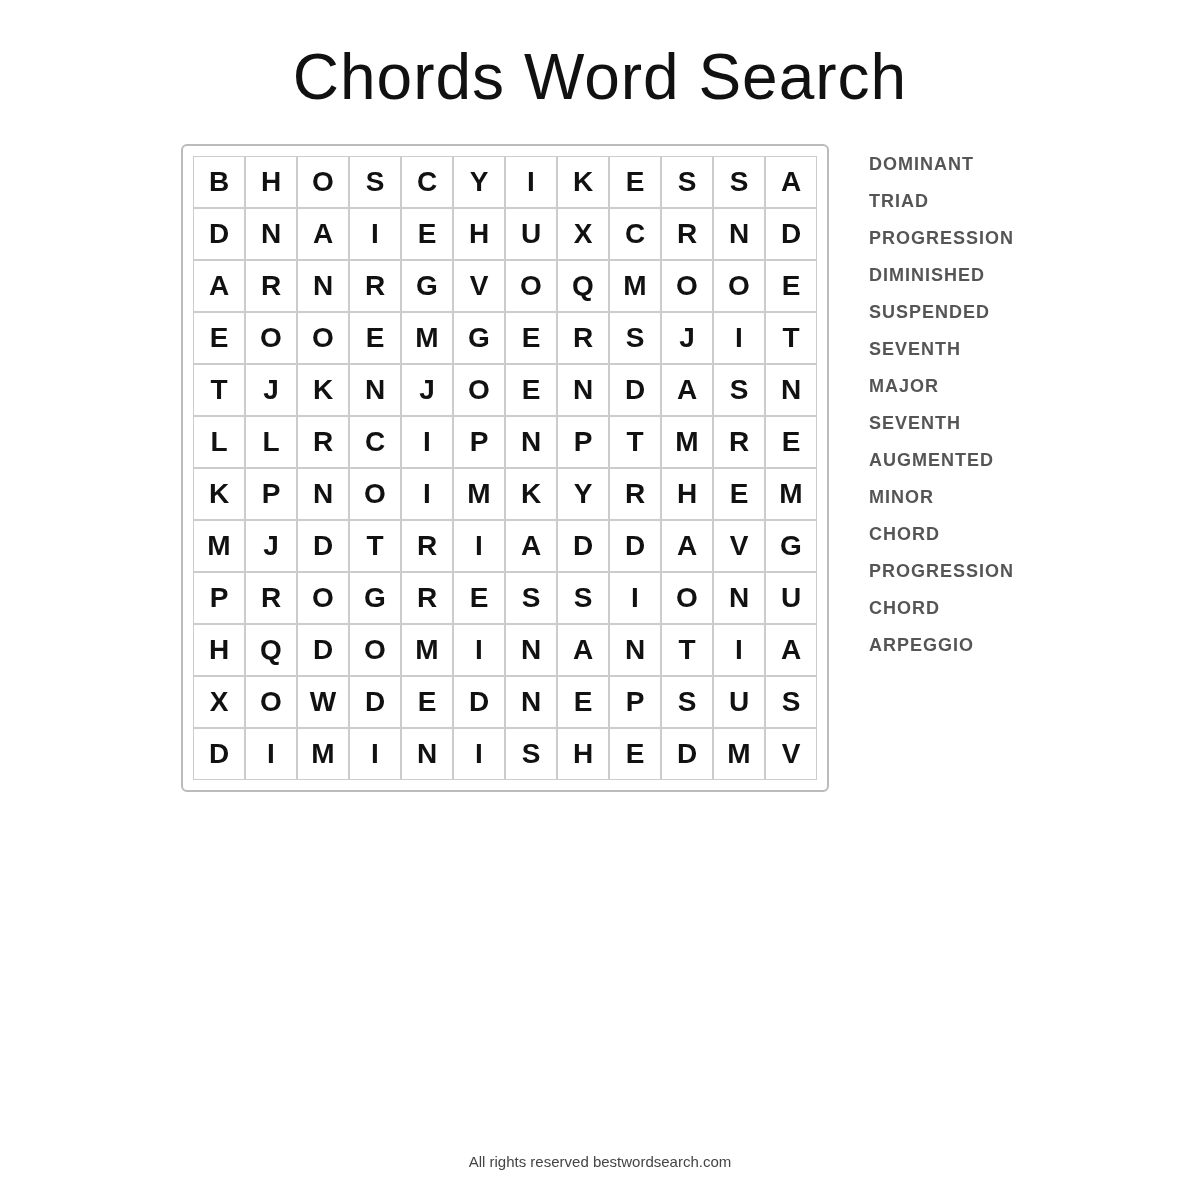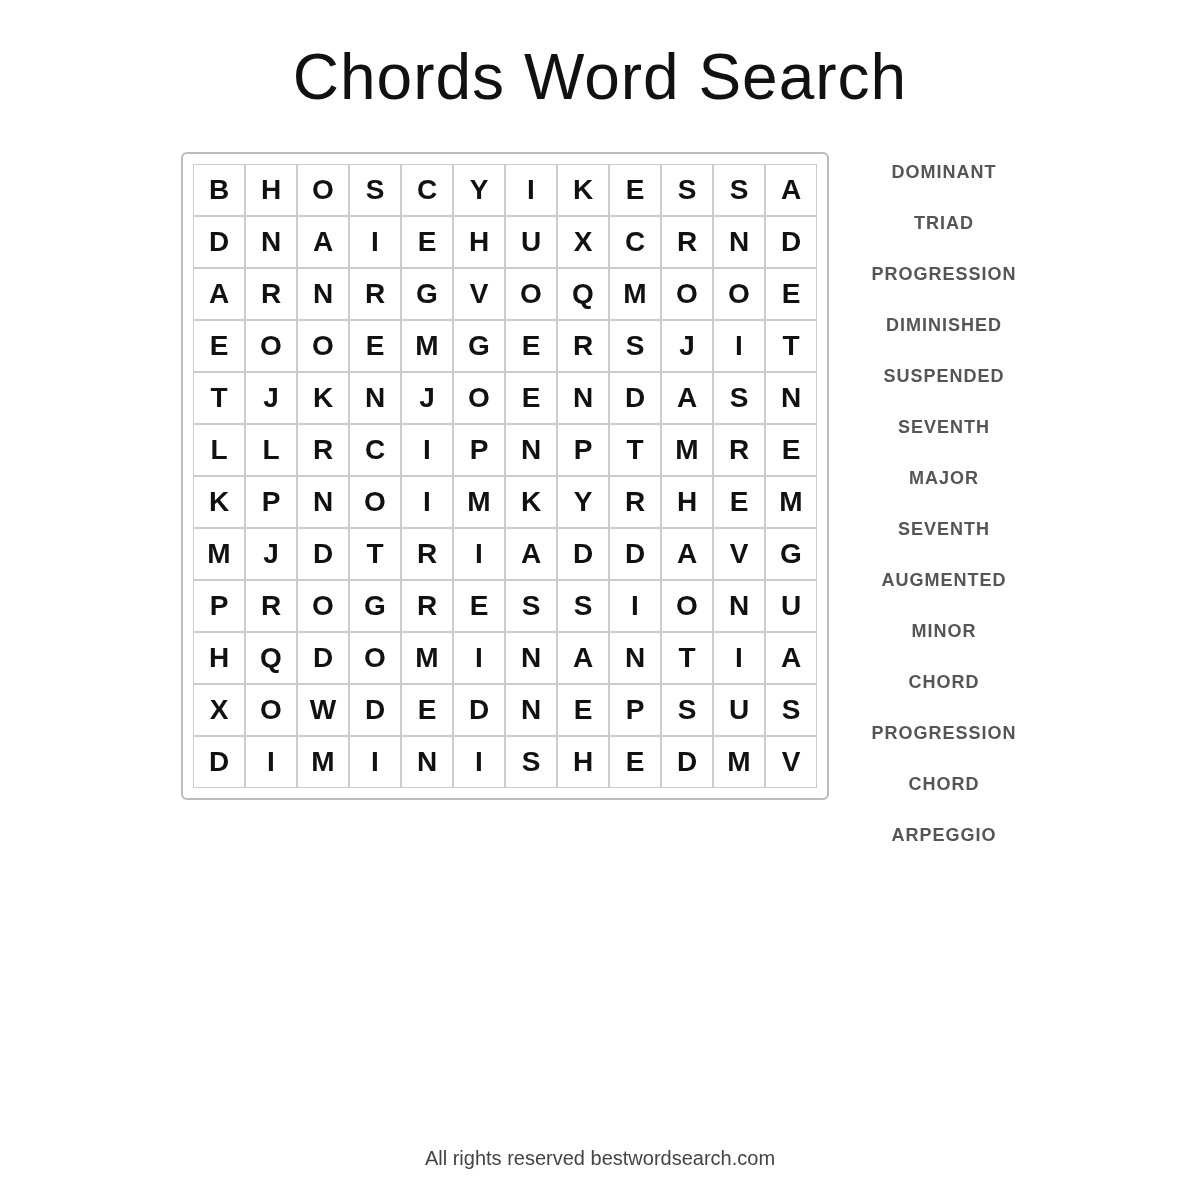--- a/index.html
+++ b/index.html
@@ -11,21 +11,21 @@
       display: flex;
       flex-direction: column;
       align-items: center;
       justify-content: flex-start;
       overflow: hidden;
     }
     #title {
       font-size: 64px;
       font-weight: 400;
       margin-top: 40px;
-      margin-bottom: 38px;
+      margin-bottom: 30px;
       letter-spacing: 1px;
       color: #111;
     }
     #main-area {
       display: flex;
       flex-direction: row;
       align-items: flex-start;
       gap: 40px;
     }
     #grid-container {
@@ -46,35 +46,34 @@
       justify-content: center;
       font-size: 28px;
       font-weight: 600;
       color: #111;
       border: 1px solid #ccc;
       cursor: default;
     }
     #word-list {
       display: flex;
       flex-direction: column;
-      gap: 30px;
+      gap: 16px;
       padding-top: 10px;
       min-width: 150px;
-      align-items: center;
     }
     .word-item {
       font-size: 18px;
       font-weight: 700;
       color: #555;
       letter-spacing: 1px;
     }
     #footer {
       position: absolute;
       bottom: 30px;
-      font-size: 20px;
+      font-size: 15px;
       color: #444;
     }
   </style>
 </head>
 <body>
 
 <h1 id="title">Chords Word Search</h1>
 
 <div id="main-area">
   <div id="grid-container">

